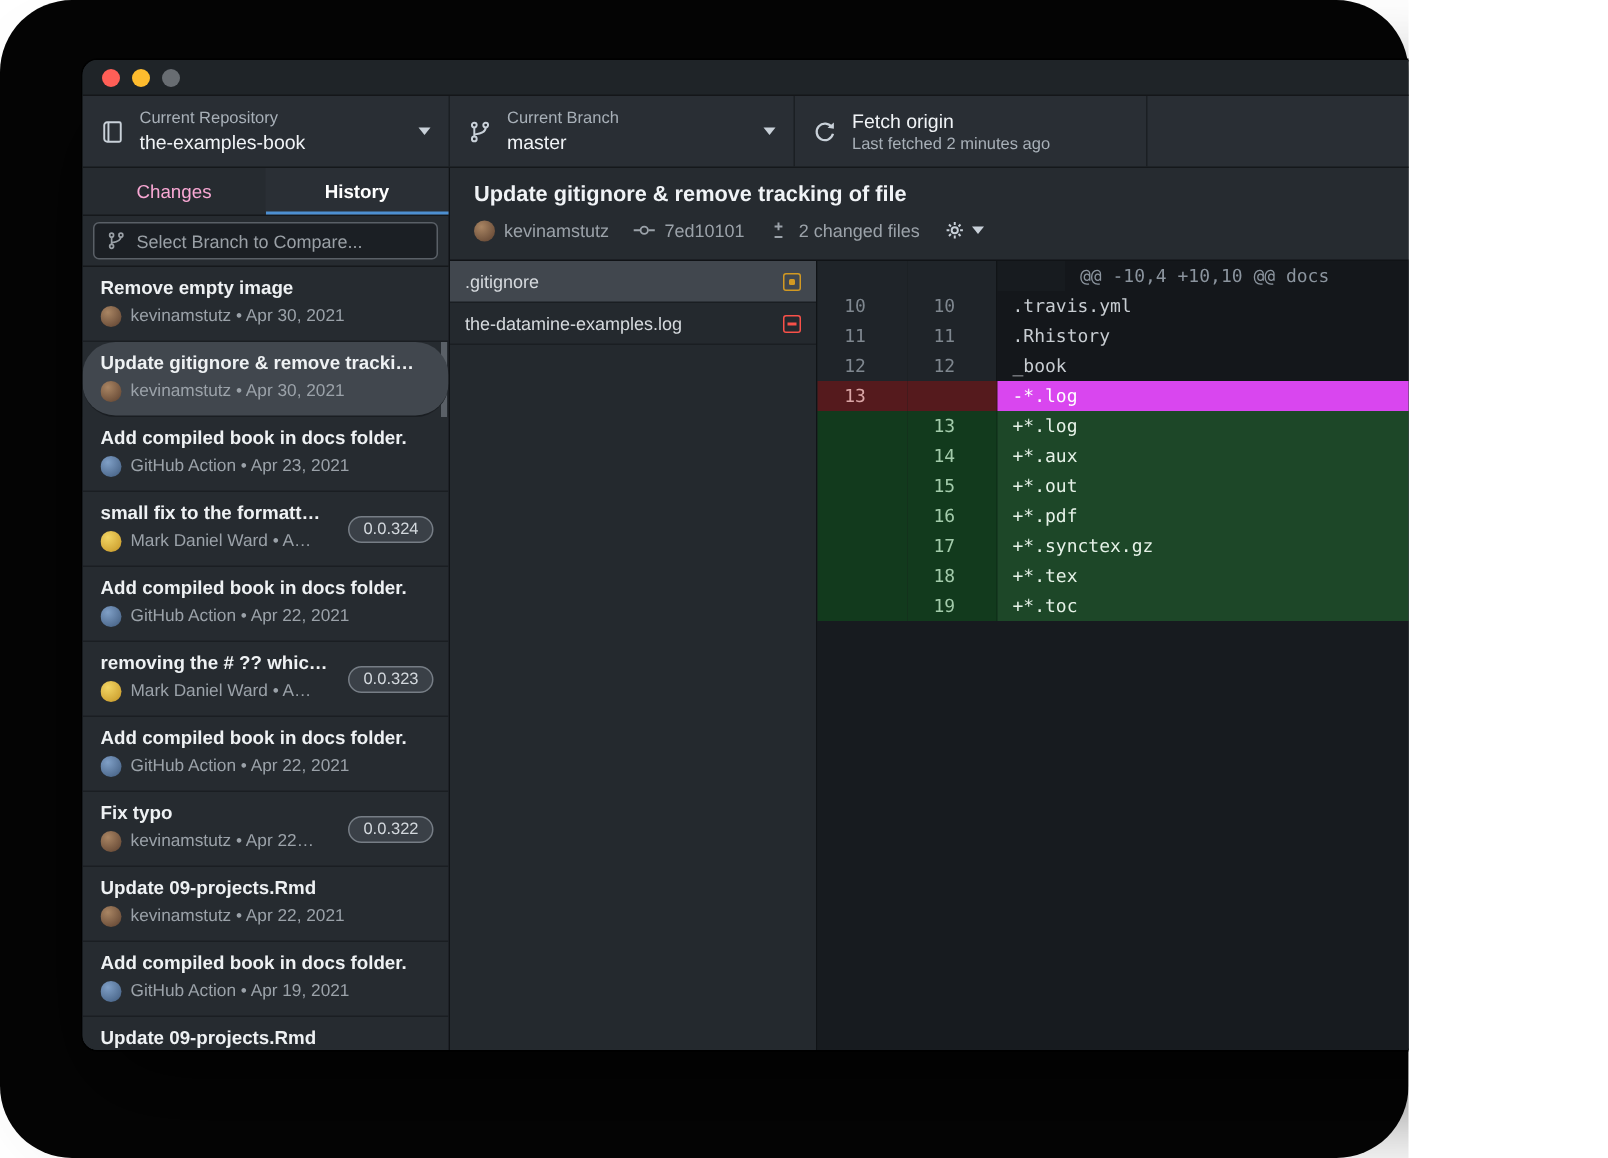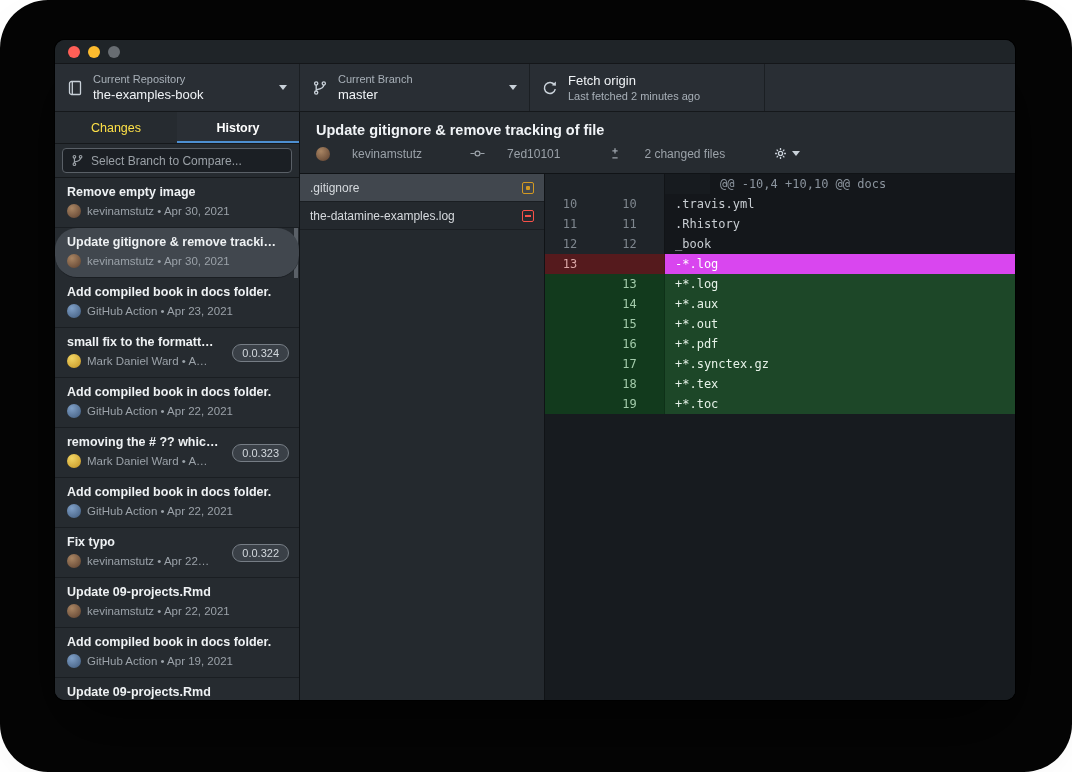--- a/index.html
+++ b/index.html
@@ -1,17 +1,17 @@
 <!DOCTYPE html>
 <html><head>
 <meta charset="utf-8">
 <style>
   * { margin:0; padding:0; box-sizing:border-box; }
   html,body { width:1072px; height:772px; background:#ffffff; font-family:"Liberation Sans", sans-serif; }
-  .stage { position:relative; width:1072px; height:772px; overflow:hidden; }
+  .stage { position:relative; width:939px; height:772px; overflow:hidden; }
   .backdrop { position:absolute; inset:0; background:#050505; border-radius:48px; }
 
   .window { position:absolute; left:55px; top:40px; width:960px; height:660px; background:#23282d;
             border-radius:10px; overflow:hidden; box-shadow:0 30px 70px rgba(0,0,0,0.65), 0 0 0 1px #000;
             display:flex; flex-direction:column; }
 
   
   .titlebar { height:24px; flex:none; background:#1f2428; display:flex; align-items:center; gap:8px; padding-left:13px;
               border-bottom:1px solid #141619; }
   .tl { width:12px; height:12px; border-radius:50%; }
@@ -26,21 +26,21 @@
   .tb-label { font-size:11px; color:#a8b0b8; }
   .tb-value { font-size:13px; font-weight:normal; color:#f0f3f6; margin-top:2px; white-space:nowrap; overflow:hidden; }
   .caret { width:0; height:0; border-left:4px solid transparent; border-right:4px solid transparent;
            border-top:5px solid #c9d1d9; flex:none; margin-left:8px; }
 
   .appbody { flex:1; display:flex; min-height:0; }
 
   
   .sidebar { width:245px; flex:none; background:#262b30; border-right:1px solid #101316; display:flex; flex-direction:column; }
   .tabs { height:32px; flex:none; display:flex; border-bottom:1px solid #15181b; }
-  .tab { flex:1; display:flex; align-items:center; justify-content:center; font-size:12.5px; color:#fde047; cursor:default; }
+  .tab { flex:1; display:flex; align-items:center; justify-content:center; font-size:12.5px; color:#f9a8d4; cursor:default; }
   .tab.active { color:#ffffff; font-weight:bold; background:#2a2f35; box-shadow:inset 0 -2px 0 #4d8fd1; }
   .filter-row { flex:none; padding:4px 7px; border-bottom:1px solid #15181b; }
   .filter-input { height:25px; background:#1b1f24; border:1px solid #5a6067; border-radius:4px;
                   display:flex; align-items:center; gap:7px; padding:0 8px; font-size:12px; color:#9aa0a6; }
   .commit-list { flex:1; overflow:hidden; position:relative; }
   .commit { height:50px; padding:7px 12px 0 12px; border-bottom:1px solid #1a1e22; position:relative; background:#262b30; }
   .commit.selected { background:#41474e;border-radius:22px; }
   .commit-title { font-size:12.5px; font-weight:bold; color:#eef1f3; white-space:nowrap; overflow:hidden; }
   .commit-meta { display:flex; align-items:center; gap:6px; margin-top:5px; font-size:11.5px; color:#9ba2a9;
                  white-space:nowrap; overflow:hidden; }
@@ -49,21 +49,21 @@
   .av-action { background:radial-gradient(circle at 35% 30%, #7f9fc6, #3f5a7d); }
   .av-mark   { background:radial-gradient(circle at 35% 30%, #f2d564, #c49424); }
   .badge { position:absolute; right:10px; top:50%; transform:translateY(-50%); font-size:11px; color:#d3d8dd;
            border:1px solid #767d85; background:#3a4047; border-radius:10px; padding:2px 9px; }
   .scroll-thumb { position:absolute; right:1px; top:2px; width:4px; height:300px; background:#5a6067; border-radius:2px; }
 
   
   .main { flex:1; min-width:0; display:flex; flex-direction:column; }
   .commit-header { flex:none; height:62px; background:#262b30; border-bottom:1px solid #101316; padding:10px 16px 0 16px; }
   .ch-title { font-size:14.5px; font-weight:bold; color:#f0f3f6; white-space:nowrap; overflow:hidden; }
-  .ch-meta { display:flex; align-items:center; gap:22px; margin-top:8px; font-size:12px; color:#9ba2a9; }
+  .ch-meta { display:flex; align-items:center; gap:6px; margin-top:8px; font-size:12px; color:#9ba2a9; }
   .ch-meta .sep { width:4px; }
   .main-body { flex:1; min-height:0; display:flex; }
 
   
   .file-list { width:245px; flex:none; background:#24292e; border-right:1px solid #101316; }
   .file-row { height:28px; display:flex; align-items:center; gap:8px; padding:0 10px; font-size:12px; color:#d6dade;
               border-bottom:1px solid #1a1e22; background:#24292e; }
   .file-row.selected { background:#41474e; }
   .file-name { flex:1; white-space:nowrap; overflow:hidden; }
   .status-icon { width:12px; height:12px; border:1px solid transparent; border-radius:2px; position:relative; flex:none; }

